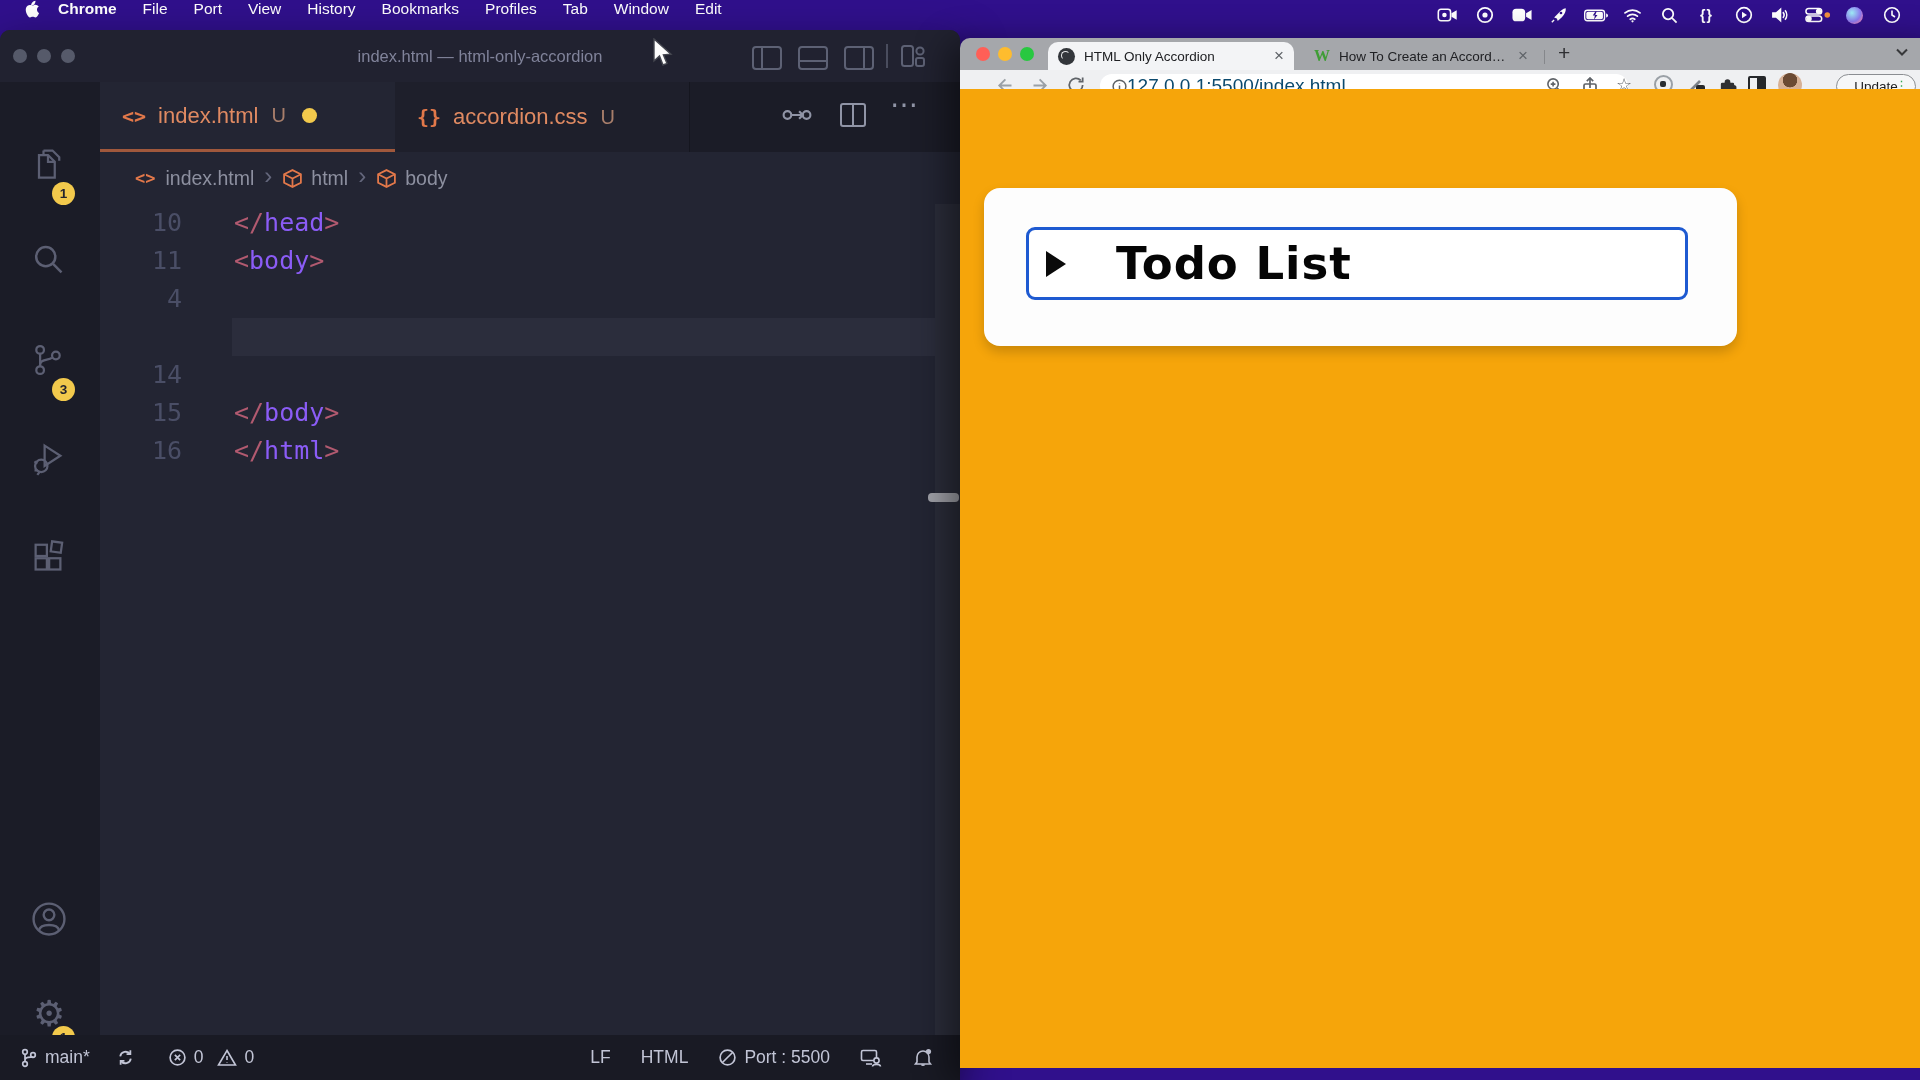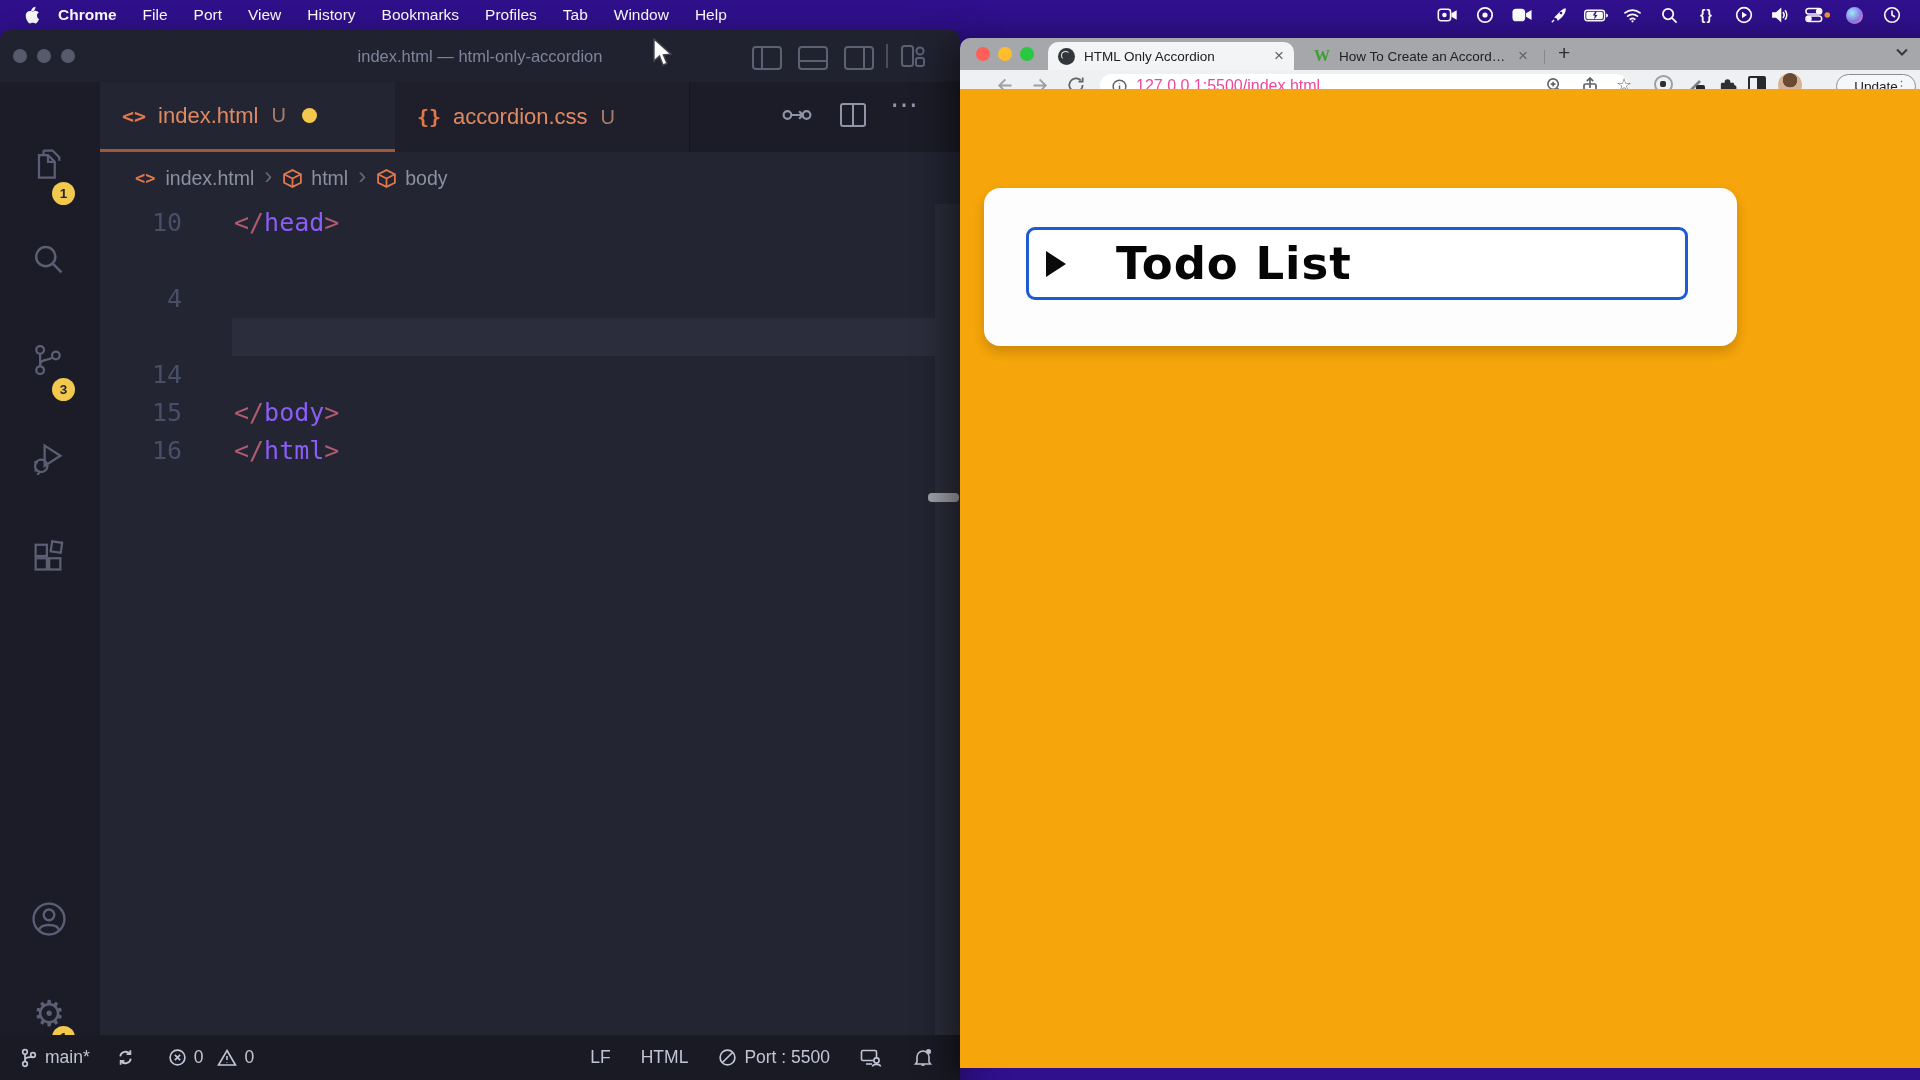--- a/index.html
+++ b/index.html
@@ -2,21 +2,21 @@
 <html><head>
 <meta charset="utf-8">
 <style>
   html,body{margin:0;padding:0;background:#111;}
   #stage{position:relative;width:1920px;height:1080px;overflow:hidden;background:#30108c;
          font-family:"Liberation Sans",sans-serif;-webkit-font-smoothing:antialiased;}
   .abs{position:absolute;}
   svg{display:block;}
 
   
-  #menubar{left:0;top:0;width:1920px;height:30px;display:flex;align-items:center;color:#fff;font-size:15.5px;}
+  #menubar{left:0;top:0;width:1920px;height:30px;display:flex;align-items:flex-start;color:#fff;font-size:15.5px;}
   #apple-logo{margin-left:24px;margin-right:6px;}
   .menu-item{padding:0 13px;white-space:nowrap;}
   .menu-item.bold{font-weight:700;}
   #mac-status{margin-left:auto;display:flex;align-items:center;padding-right:10px;}
   .mac-icon{width:37px;height:30px;display:flex;align-items:center;justify-content:center;}
   .braces-glyph{font-weight:700;font-size:14px;letter-spacing:1px;}
   .siri-ball{width:17px;height:17px;border-radius:50%;
      background:radial-gradient(circle at 35% 35%, #9feef7, #8e7cf0 55%, #ef83b5 85%);}
 
   
@@ -87,21 +87,21 @@
                     border:1.6px solid #e8e9eb;border-right-color:transparent;border-bottom-color:transparent;}
   .fav-w{font-weight:700;font-size:16px;color:#3f9d35;margin-right:9px;flex:none;font-family:"Liberation Serif",serif;}
   .tab-sep{position:absolute;top:12px;width:1px;height:14px;background:#85878b;}
   #new-tab-btn{position:absolute;top:3px;font-size:21px;color:#2f3033;}
   #tab-chevron{position:absolute;top:10px;right:12px;color:#37383a;}
 
   #chrome-toolbar{left:0;top:32px;width:960px;height:31px;background:#eff0f2;border-bottom:1px solid #dcdee0;box-sizing:border-box;}
   .nav-ic{top:5px;color:#5f6368;}
   .nav-ic.dim{color:#9aa0a6;}
   #url-pill{left:140px;top:4px;width:528px;height:24px;background:#fff;border-radius:13px;display:flex;align-items:center;}
-  #url-text{font-size:16px;color:#ec4899;margin-left:9px;}
+  #url-text{font-size:19px;color:#0c4a6e;}
   .pill-ic{position:absolute;top:7px;color:#5f6368;}
   .ext-ic{position:absolute;top:5px;}
   #onepw{width:15px;height:15px;border-radius:50%;border:2.4px solid #9aa0a6;position:relative;}
   #onepw::after{content:"";position:absolute;left:4.4px;top:4.4px;width:6px;height:6px;background:#2a2d31;border-radius:2px;}
   #halfsq{width:14px;height:14px;border:2.6px solid #26282b;position:relative;border-radius:2px;}
   #halfsq::after{content:"";position:absolute;right:0;top:0;width:7px;height:14px;background:#26282b;}
   #avatar{width:24px;height:24px;border-radius:50%;background:radial-gradient(circle at 50% 30%,#6b4a33 0 34%,#d7b196 36%);}
   #update-btn{left:876px;top:4px;width:80px;height:25px;border:1.5px solid #8b8e92;border-radius:14px;box-sizing:border-box;
               display:flex;align-items:center;justify-content:center;font-size:13.5px;color:#202124;background:#f6f7f8;}
   #update-dots{position:absolute;right:7px;top:3px;color:#34a853;font-size:13px;}
@@ -132,21 +132,21 @@
     <div id="menu-items" style="display:flex;">
         <span class="menu-item bold">Chrome</span>
         <span class="menu-item">File</span>
         <span class="menu-item">Port</span>
         <span class="menu-item">View</span>
         <span class="menu-item">History</span>
         <span class="menu-item">Bookmarks</span>
         <span class="menu-item">Profiles</span>
         <span class="menu-item">Tab</span>
         <span class="menu-item">Window</span>
-        <span class="menu-item">Help</span>
+        <span class="menu-item">Edit</span>
       </div>
     <div id="mac-status">
         <div class="mac-icon">
           <svg width="21" height="16" viewBox="0 0 24 18" fill="none" stroke="#fff" stroke-width="1.8">
             <rect x="1.5" y="2.5" width="14" height="13" rx="3"></rect>
             <circle cx="8.5" cy="9" r="2.6" fill="#fff" stroke="none"></circle>
             <path d="M16.5 7l6-3.5v11L16.5 11z" fill="#fff" stroke="none"></path>
           </svg>
         </div>
         <div class="mac-icon">
@@ -362,20 +362,24 @@
           </span>
           <span>body</span>
         </span>
       </div>
 
     <div id="editor" class="abs">
         <div class="code-row" style="top: 0px;">
           <div class="gutter">10</div>
           <div class="code-text"><span class="seg-p">&lt;/</span><span class="seg-t">head</span><span class="seg-p">&gt;</span></div>
         </div>
+        <div class="code-row" style="top: 38px;">
+          <div class="gutter">11</div>
+          <div class="code-text"><span class="seg-p">&lt;</span><span class="seg-t">body</span><span class="seg-p">&gt;</span></div>
+        </div>
         <div class="code-row" style="top: 76px;">
           <div class="gutter">4</div>
           <div class="code-text"></div>
         </div>
         <div class="cur-line" style="top: 114px;"></div>
         <div class="code-row" style="top: 152px;">
           <div class="gutter">14</div>
           <div class="code-text"></div>
         </div>
         <div class="code-row" style="top: 190px;">

